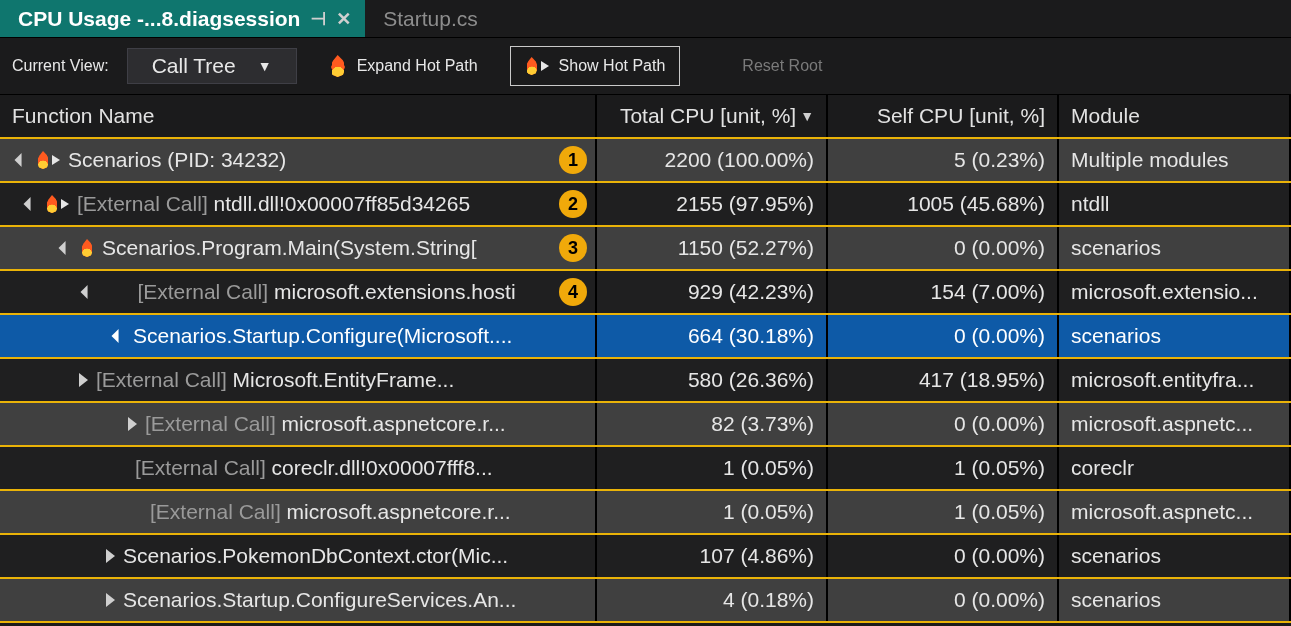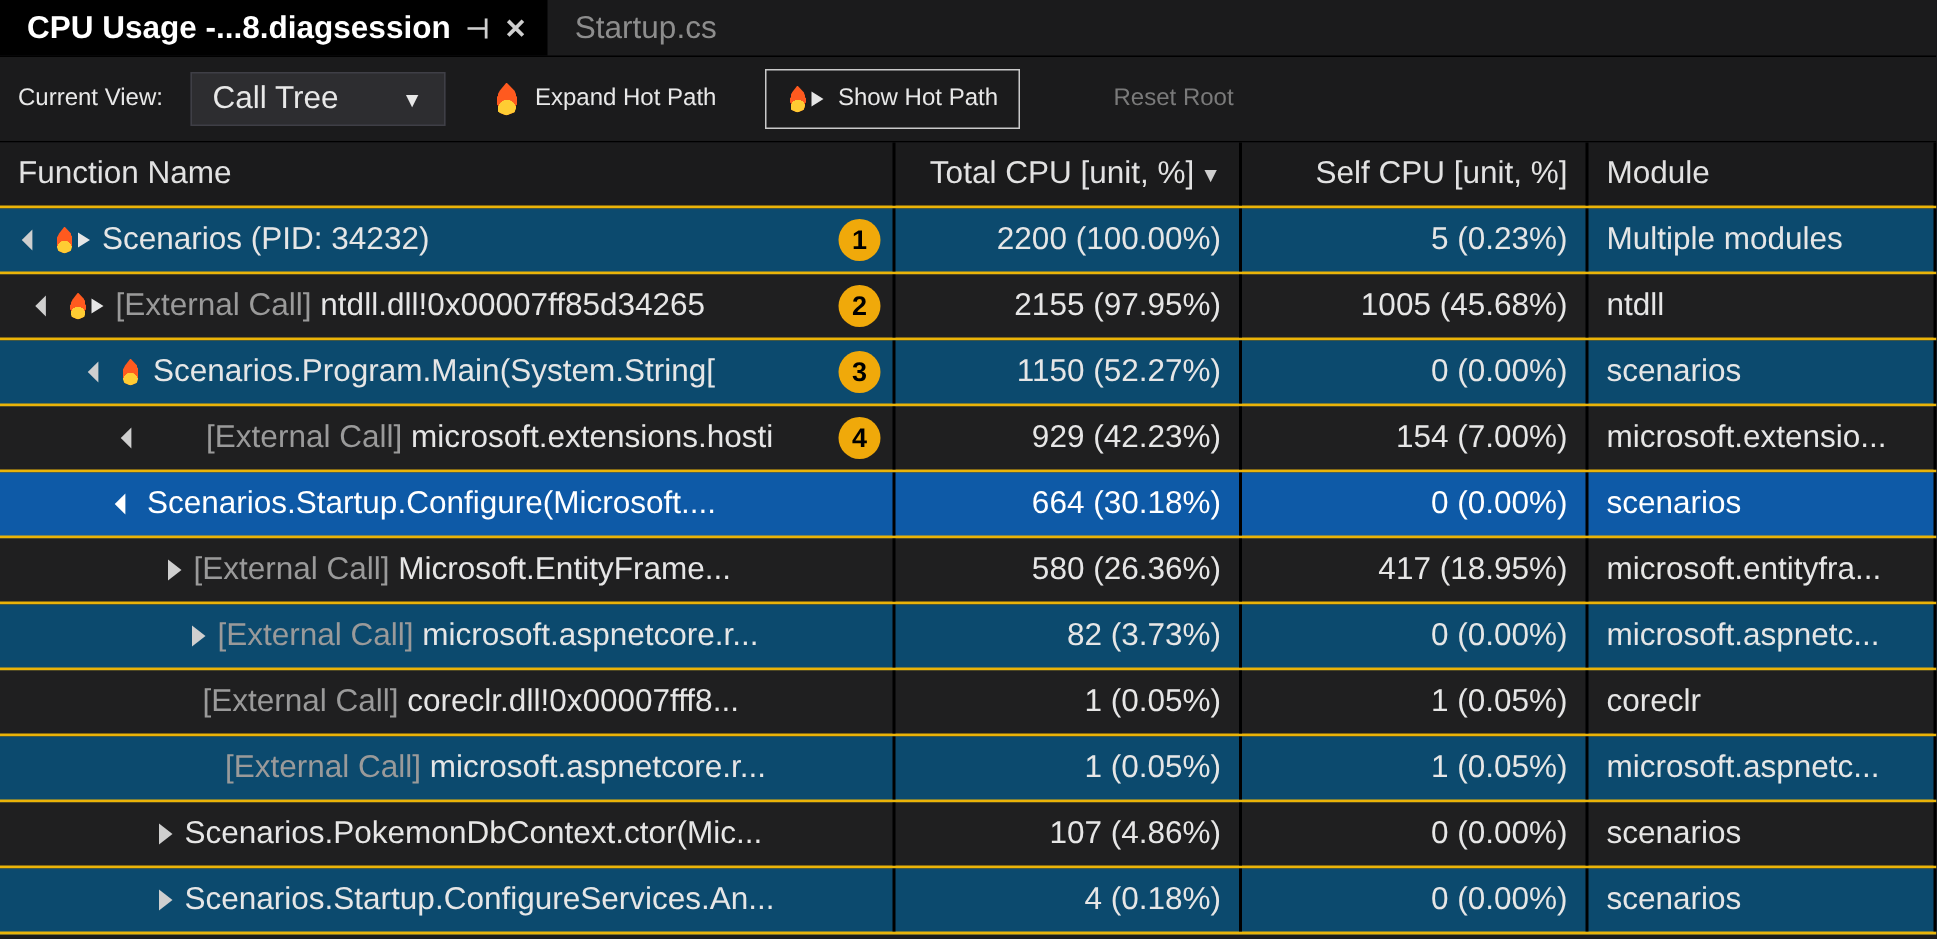--- a/index.html
+++ b/index.html
@@ -21,38 +21,38 @@
   }
   .tab {
     display: flex; align-items: center;
     padding: 0 14px 0 18px;
     color: #8d8d8d;
     font-size: 21px;
     gap: 10px;
     cursor: pointer;
   }
   .tab.active {
-    background: #000000;
+    background: #0f766e;
     color: #ffffff;
     font-weight: 600;
   }
   .tab .pin, .tab .close { font-size: 18px; color: #cfcfcf; }
   
   .toolbar {
     display: flex; align-items: center;
     height: 56px;
     padding: 0 12px;
     gap: 18px;
     background: #1b1b1c;
   }
   .toolbar .lbl { color: #e8e8e8; font-size: 16px; }
   .viewselect {
     display: flex; align-items: center; justify-content: space-between;
     width: 170px; height: 36px;
-    padding: 0 14px;
+    padding: 0 24px;
     background: #2d2d30;
     color: #e8e8e8;
     font-size: 21px;
     border: 1px solid #3f3f46;
   }
   .tbtn {
     display: flex; align-items: center; gap: 10px;
     height: 40px; padding: 0 14px;
     color: #e8e8e8; font-size: 16px;
     cursor: pointer;
@@ -94,21 +94,21 @@
   }
   .gcell {
     display: flex; align-items: center;
     padding: 0 12px;
     border-right: 2px solid #000;
     overflow: hidden; white-space: nowrap; text-overflow: ellipsis;
   }
   .gcell.num { justify-content: flex-end; }
   .ghead .gcell { font-weight: 400; }
   .sort-ind { margin-left: 4px; font-size: 14px; color: #cfcfcf; }
-  .grow { background: #0c4a6e; color: #e6e6e6; font-size: 21px; }
+  .grow { background: #404040; color: #e6e6e6; font-size: 21px; }
   .grow:nth-child(even) { background: #1f1f20; }
   .grow.selected { background: #0e5aa7; color: #ffffff; }
   .namecell {
     display: flex; align-items: center; gap: 8px;
     padding-right: 6px;
     overflow: hidden;
   }
   .twisty {
     width: 14px; height: 14px; display: inline-block; flex: none;
   }
@@ -233,30 +233,30 @@
         <div class="gcell namecell" style="padding-left: 84px; text-align: center;">
           <span class="twisty expanded"></span>
           <span class="fn"><span class="ext">[External Call] </span>microsoft.extensions.hosti</span>
           <span class="badge">4</span>
         </div>
         <div class="gcell num">929 (42.23%)</div>
         <div class="gcell num">154 (7.00%)</div>
         <div class="gcell">microsoft.extensio...</div>
       </div>
       <div class="grow selected">
-        <div class="gcell namecell" style="padding-left: 80px;">
+        <div class="gcell namecell" style="padding-left: 115px;">
           <span class="twisty expanded sel"></span>
           <span class="fn">Scenarios.Startup.Configure(Microsoft....</span>
         </div>
         <div class="gcell num">664 (30.18%)</div>
         <div class="gcell num">0 (0.00%)</div>
         <div class="gcell">scenarios</div>
       </div>
       <div class="grow">
-        <div class="gcell namecell" style="padding-left: 112px;">
+        <div class="gcell namecell" style="padding-left: 79px;">
           <span class="twisty collapsed"></span>
           <span class="fn"><span class="ext">[External Call] </span>Microsoft.EntityFrame...</span>
         </div>
         <div class="gcell num">580 (26.36%)</div>
         <div class="gcell num">417 (18.95%)</div>
         <div class="gcell">microsoft.entityfra...</div>
       </div>
       <div class="grow">
         <div class="gcell namecell" style="padding-left: 128px;">
           <span class="twisty collapsed"></span>

